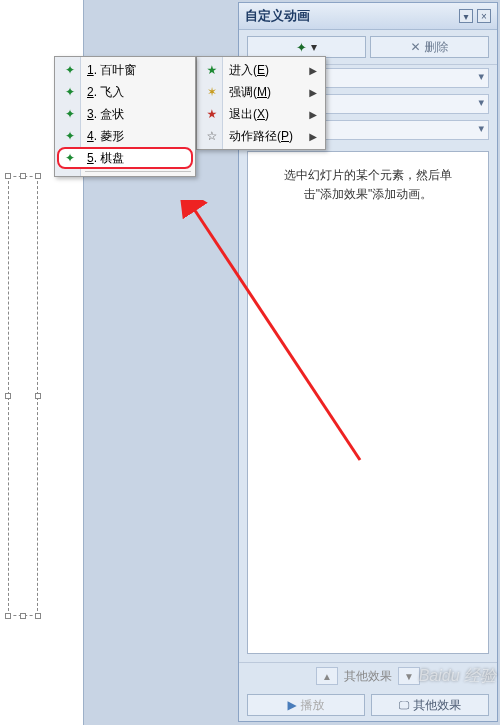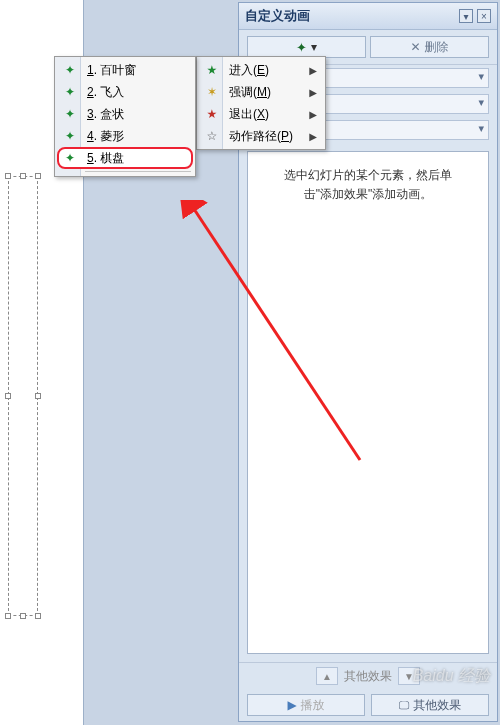--- a/index.html
+++ b/index.html
@@ -149,21 +149,21 @@
     .star-red { color: #c03028; }
     .star-outline { color: #555; }
 
     
     .arrow-svg {
       position: absolute; left: 180px; top: 200px;
       width: 200px; height: 270px; z-index: 20;
       pointer-events: none;
     }
     .watermark {
-      position: absolute; right: 10px; bottom: 38px;
+      position: absolute; right: 4px; bottom: 38px;
       color: rgba(255,255,255,0.5); font-size: 16px;
       font-style: italic; z-index: 30;
       text-shadow: 0 0 3px rgba(0,0,0,0.4);
       pointer-events: none;
     }
   </style>
 </head>
 <body>
 
 <div class="slide-area">

